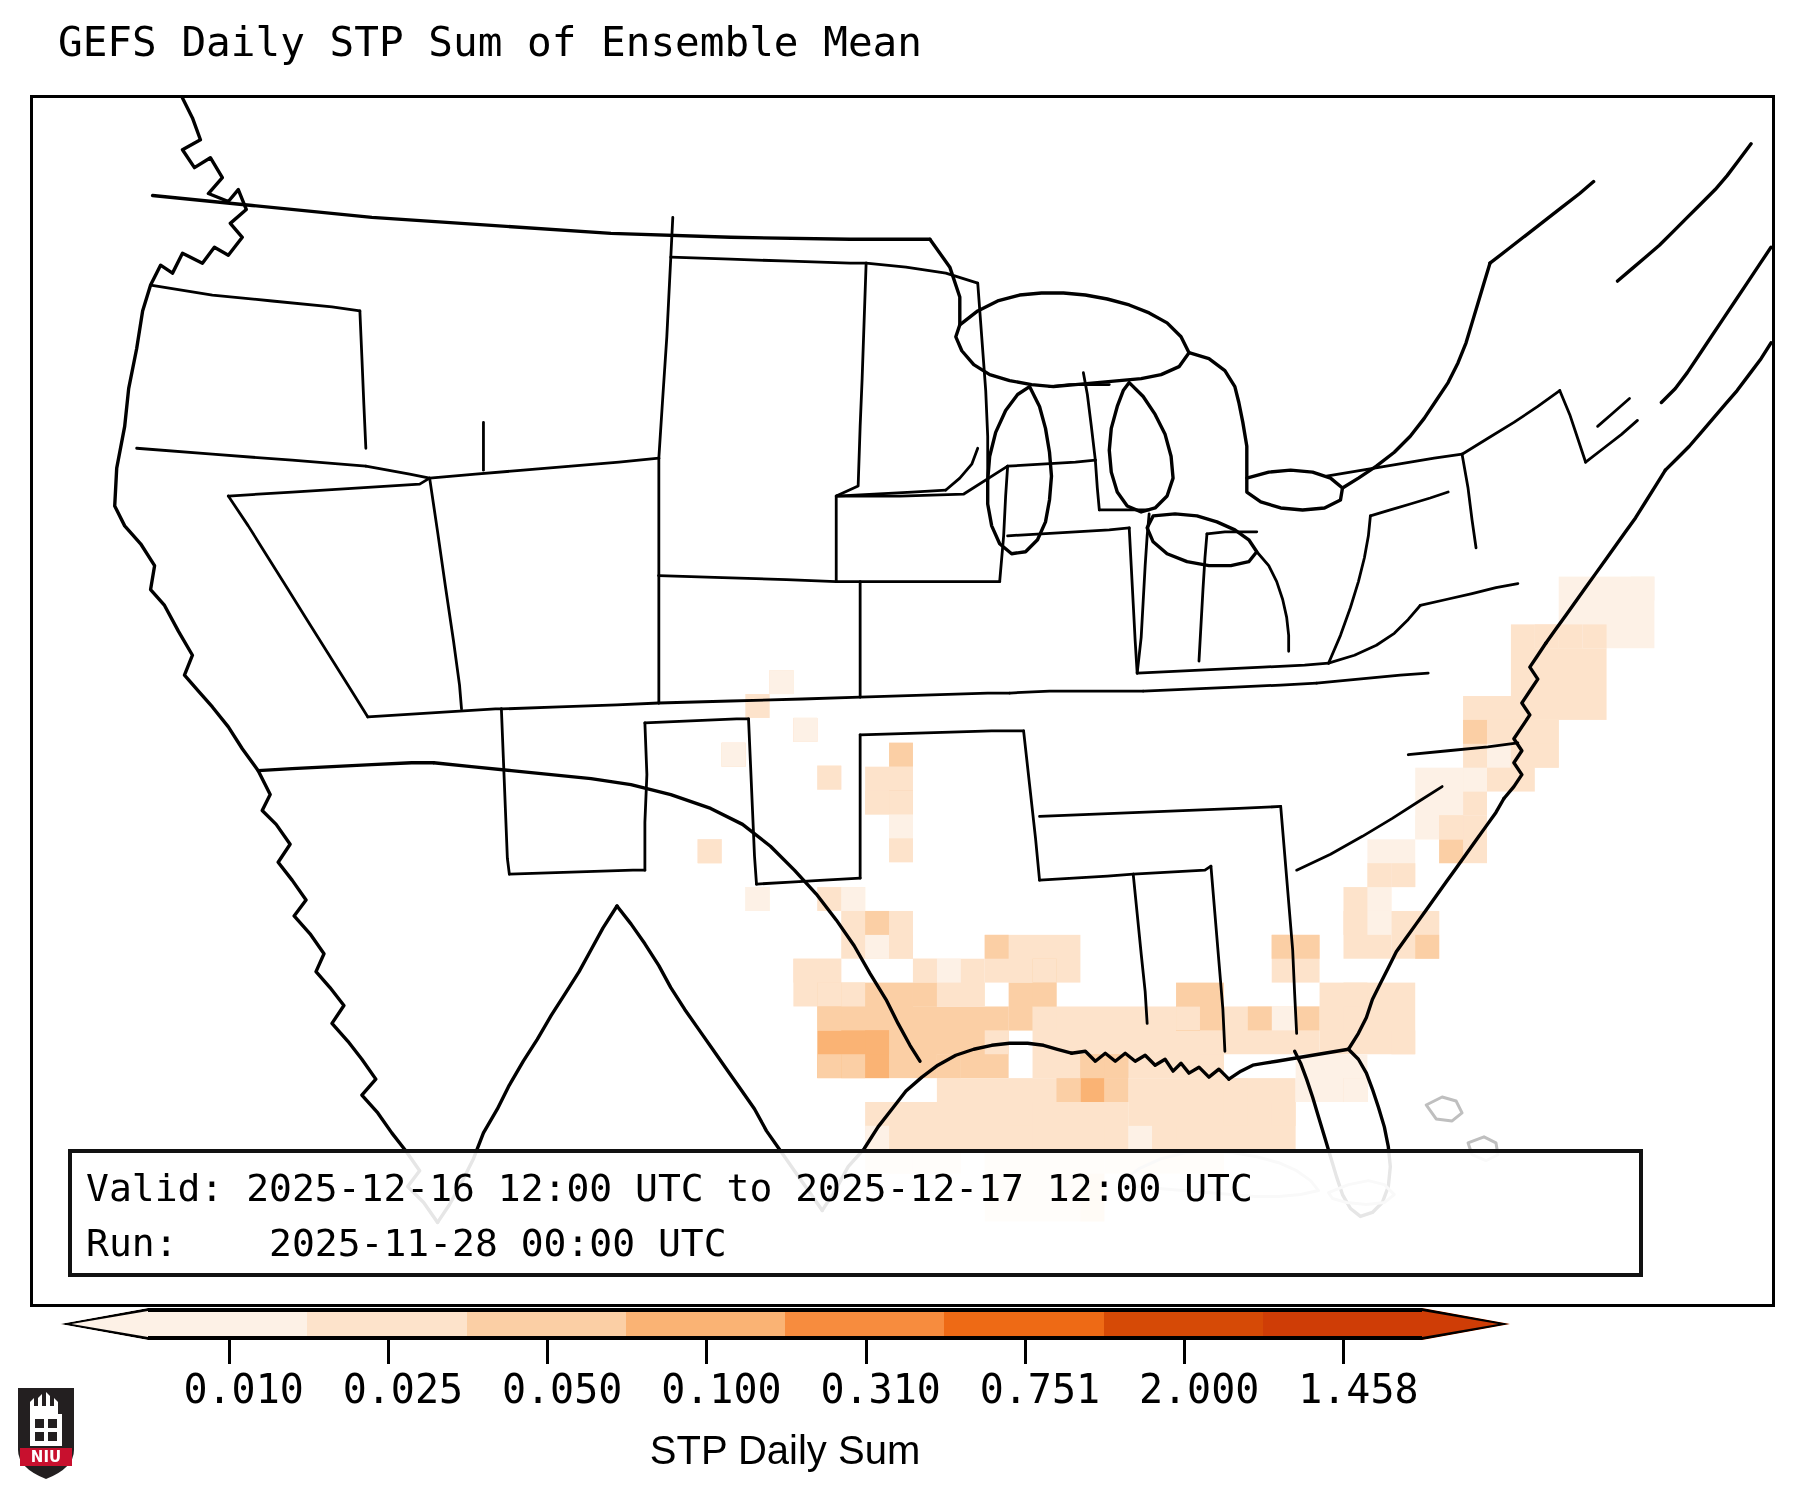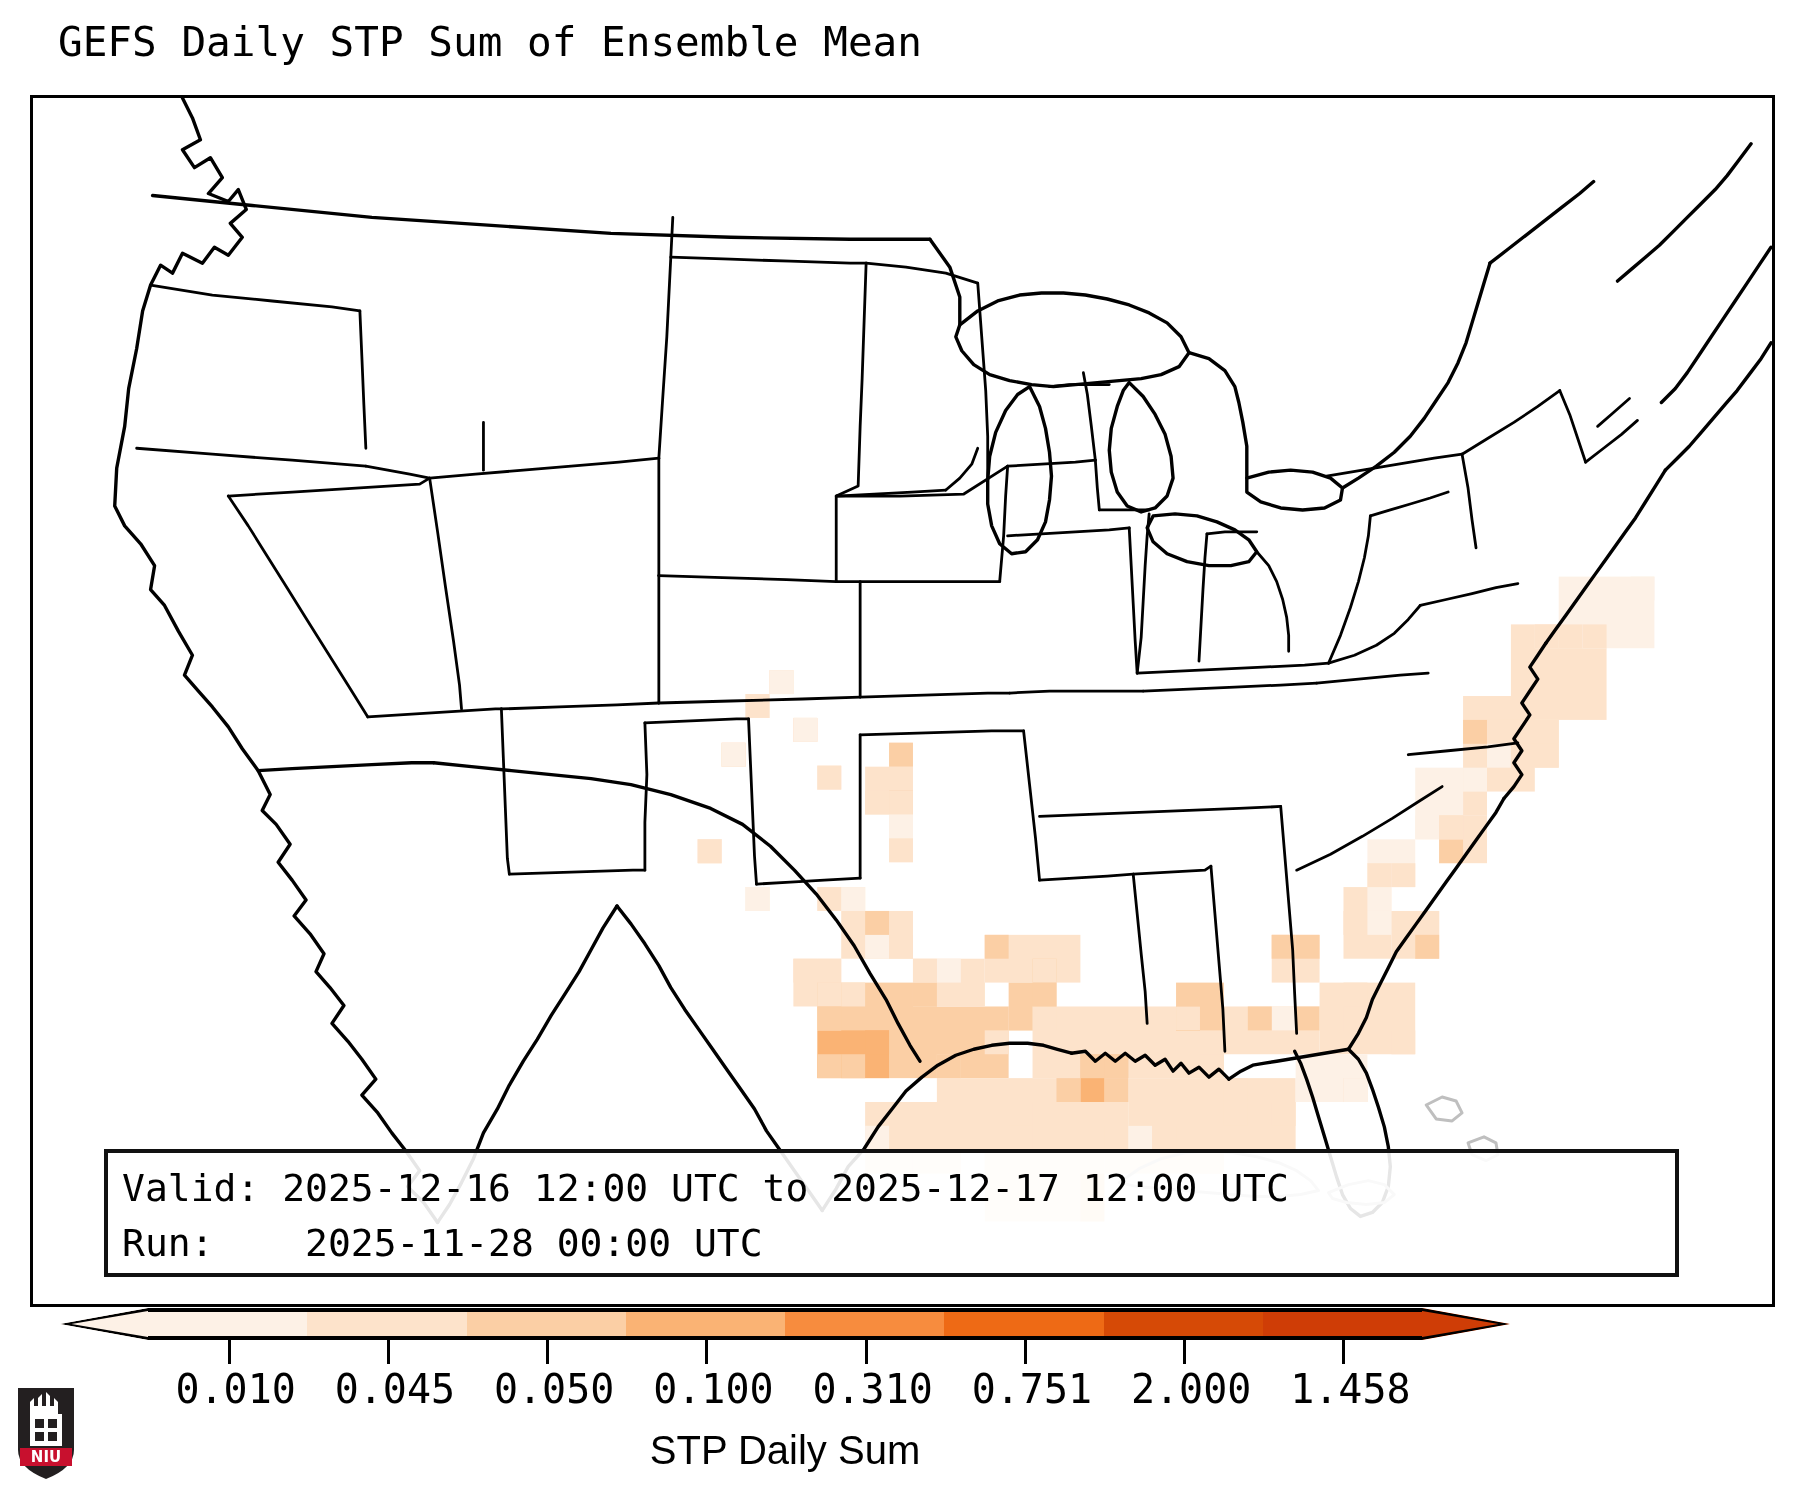--- a/index.html
+++ b/index.html
@@ -39,21 +39,20 @@
 
   
   #info-box {
     position: absolute;
     left: 65px; top: 1146px;
     width: 1575px; height: 128px;
     border: 4px solid #111;
     background: rgba(255,255,255,0.90);
     box-sizing: border-box;
     padding: 8px 14px 0 14px;
-    margin-left: 36px;
   }
   .info-line {
     font-family: "DejaVu Sans Mono", monospace;
     font-size: 38px;
     line-height: 55px;
     color: #000;
     white-space: pre;
   }
 
   
@@ -100,21 +99,21 @@
     border-bottom: 16px solid transparent;
     border-left: 88px solid #000;
     clip-path: polygon(100% 50%, 0% 0%, 0% 9%, 87% 50%, 0% 91%, 0% 100%);
   }
 
   
   #cb-ticks { position: absolute; left: 60px; top: 1340px; width: 1450px; height: 26px; }
   .cb-tick { position: absolute; top: 0; width: 3px; height: 24px; background: #000; }
 
   
-  #cb-labels { position: absolute; left: 8px; top: 1366px; width: 1583px; height: 50px; }
+  #cb-labels { position: absolute; left: 16px; top: 1366px; width: 1583px; height: 50px; }
   .cb-label {
     position: absolute; top: 0;
     font-family: "DejaVu Sans Mono", monospace;
     font-size: 40px; color: #000;
     transform: translateX(-50%);
     white-space: nowrap;
   }
 
   
   #cb-axis-label {
@@ -530,21 +529,21 @@
     <div class="cb-tick" style="left: 326.875px;"></div>
     <div class="cb-tick" style="left: 486.125px;"></div>
     <div class="cb-tick" style="left: 645.375px;"></div>
     <div class="cb-tick" style="left: 804.625px;"></div>
     <div class="cb-tick" style="left: 963.875px;"></div>
     <div class="cb-tick" style="left: 1123.12px;"></div>
     <div class="cb-tick" style="left: 1282.38px;"></div>
   </div>
 <div id="cb-labels">
     <div class="cb-label" style="left: 227.625px;">0.010</div>
-    <div class="cb-label" style="left: 386.875px;">0.045</div>
+    <div class="cb-label" style="left: 386.875px;">0.025</div>
     <div class="cb-label" style="left: 546.125px;">0.050</div>
     <div class="cb-label" style="left: 705.375px;">0.100</div>
     <div class="cb-label" style="left: 864.625px;">0.310</div>
     <div class="cb-label" style="left: 1023.88px;">0.751</div>
     <div class="cb-label" style="left: 1183.12px;">2.000</div>
     <div class="cb-label" style="left: 1342.38px;">1.458</div>
   </div>
 <div id="cb-axis-label">STP Daily Sum</div>
 
 <svg id="niu-logo" viewBox="0 0 64 98">

